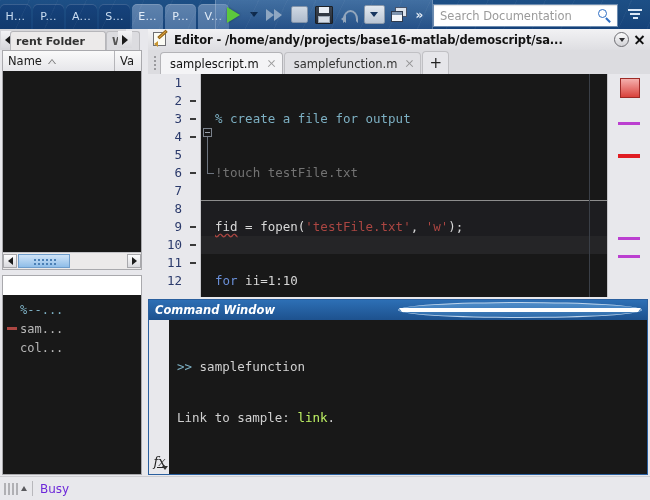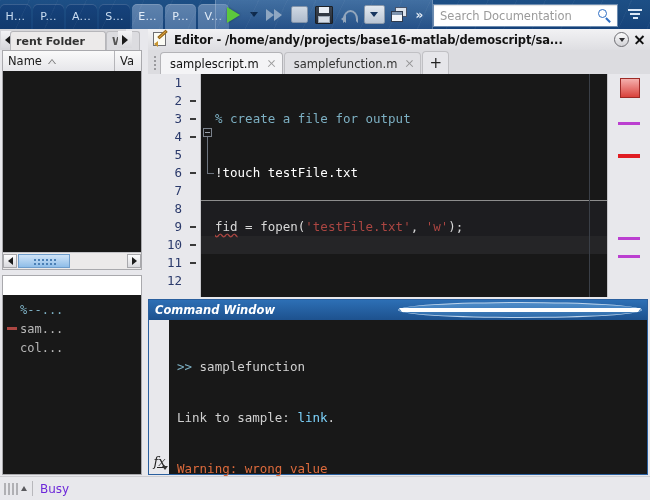--- a/index.html
+++ b/index.html
@@ -170,21 +170,21 @@
   .foldbar { position:absolute; left:2px; top:54px; width:9px; height:46px; }
   .foldbox { position:absolute; left:0; top:0; width:9px;height:9px; border:1px solid #7b828c; box-sizing:border-box; background:#181818;}
   .foldbox:after{content:"";position:absolute;left:1px;top:3px;width:5px;height:1px;background:#9aa1ab;}
   .foldv { position:absolute; left:4px; top:9px; width:1px; height:36px; background:#6d747e; }
   .foldh { position:absolute; left:4px; top:45px; width:7px; height:1px; background:#6d747e; }
 
   .code { position:absolute; left:0; top:0; right:0; bottom:0;
      font-family:"DejaVu Sans Mono", monospace; font-size:12.5px; line-height:18px; white-space:pre; }
   .code .row { height:18px; padding-left:14px; }
   .tok-cmt   { color:#7cafc2; }
-  .tok-sys   { color:#ffffff; }
+  .tok-sys   { color:#737373; }
   .tok-plain { color:#d8d8d8; }
   .tok-kw    { color:#6a8fd8; }
   .tok-str   { color:#ab4642; }
   .sq-red    { text-decoration: underline wavy #ab4642; text-underline-offset:2px;text-align:right; }
 
   .ed-rail { position:absolute; right:0; top:0; width:42px; bottom:0; background:#e8e8ec; border-left:1px solid #c6c6ca; }
   .rail-alert { position:absolute; left:12px; top:4px; width:18px; height:18px;
      background:linear-gradient(180deg,#f5b0ad,#d9423c); border:1px solid #9e2b27; }
   .rail-mk { position:absolute; left:10px; width:22px; height:3px; }
   .mk-mag { background:#bb3fd0; }
@@ -199,21 +199,21 @@
   .cw-circ .cc{width:0;height:0;border-left:3.5px solid transparent;border-right:3.5px solid transparent;border-top:4px solid #ffffff;}
   .cw-left { position:absolute; left:0; top:20px; width:20px; bottom:0; background:#e8e8ec; }
   .fxbox { position:absolute; left:2px; bottom:3px; width:17px; height:20px; display:flex; align-items:center; justify-content:center; }
   .fxbox .fx { font-family:"DejaVu Serif", serif; font-style:italic; font-size:13px; color:#222;text-decoration:underline; }
   .fxbox .ar { position:absolute; right:0px; bottom:1px; width:0;height:0;
      border-left:3px solid transparent;border-right:3px solid transparent;border-top:4px solid #333;}
   .cw-body { position:absolute; left:20px; top:20px; right:0; bottom:0; background:#181818; padding:4px 0 0 8px;
      font-family:"DejaVu Sans Mono", monospace; font-size:12.5px; line-height:17px; white-space:pre; }
   .cw-prompt { color:#7cafc2; }
   .cw-txt    { color:#d0d0d0; }
-  .cw-link   { color:#7dd3fc; }
+  .cw-link   { color:#bef264; }
   .cw-warn   { color:#dc6a3c; }
 
   
   .statusbar { position:absolute; left:0; bottom:0; width:650px; height:23px; background:#e8e8ec; border-top:1px solid #cdcdd1;
      display:flex; align-items:center; }
   .sb-grip { width:26px; height:16px; margin-left:4px; position:relative; display:flex; align-items:center; }
   .sb-grip .bars{display:flex;gap:2px;}
   .sb-grip .bars i{width:2px;height:12px;background:#b0b0b4;display:block;}
   .sb-grip .tri{width:0;height:0;border-left:3.5px solid transparent;border-right:3.5px solid transparent;border-bottom:5px solid #5a5a5e;margin-left:3px;}
   .sb-div { width:1px; height:15px; background:#b8b8bc; margin:0 7px 0 2px; }
@@ -448,20 +448,21 @@
         <div class="foldbar">
           <div class="foldbox"></div>
           <div class="foldv"></div>
           <div class="foldh"></div>
         </div>
 
         <div class="code">
           <div class="row"><span class="tok-cmt">% create a file for output</span></div>
           <div class="row"><span class="tok-sys">!touch testFile.txt</span></div>
           <div class="row"><span class="tok-plain sq-red">fid</span><span class="tok-plain"> = </span><span class="tok-plain">fopen(</span><span class="tok-str">'testFile.txt'</span><span class="tok-plain">, </span><span class="tok-str">'w'</span><span class="tok-plain">);</span></div>
+          <div class="row"><span class="tok-kw">for</span><span class="tok-plain"> ii=1:10</span></div>
           
           
           
           
           
           
           
           
         </div>
       </div>
@@ -485,21 +486,20 @@
     </div>
     <div class="cw-left">
       <div class="fxbox">
           <span class="fx">fx</span>
           <span class="ar"></span>
         </div>
     </div>
     <div class="cw-body">
       <div><span class="cw-prompt">&gt;&gt; </span><span class="cw-txt">samplefunction</span></div>
       <div><span class="cw-txt">Link to sample: </span><span class="cw-link">link</span><span class="cw-txt">.</span></div>
-      <div><span class="cw-warn">Warning: wrong value</span></div>
       
       
       
       
     </div>
   </div>
 
   <div class="statusbar">
     <div class="sb-grip">
       <span class="bars">

